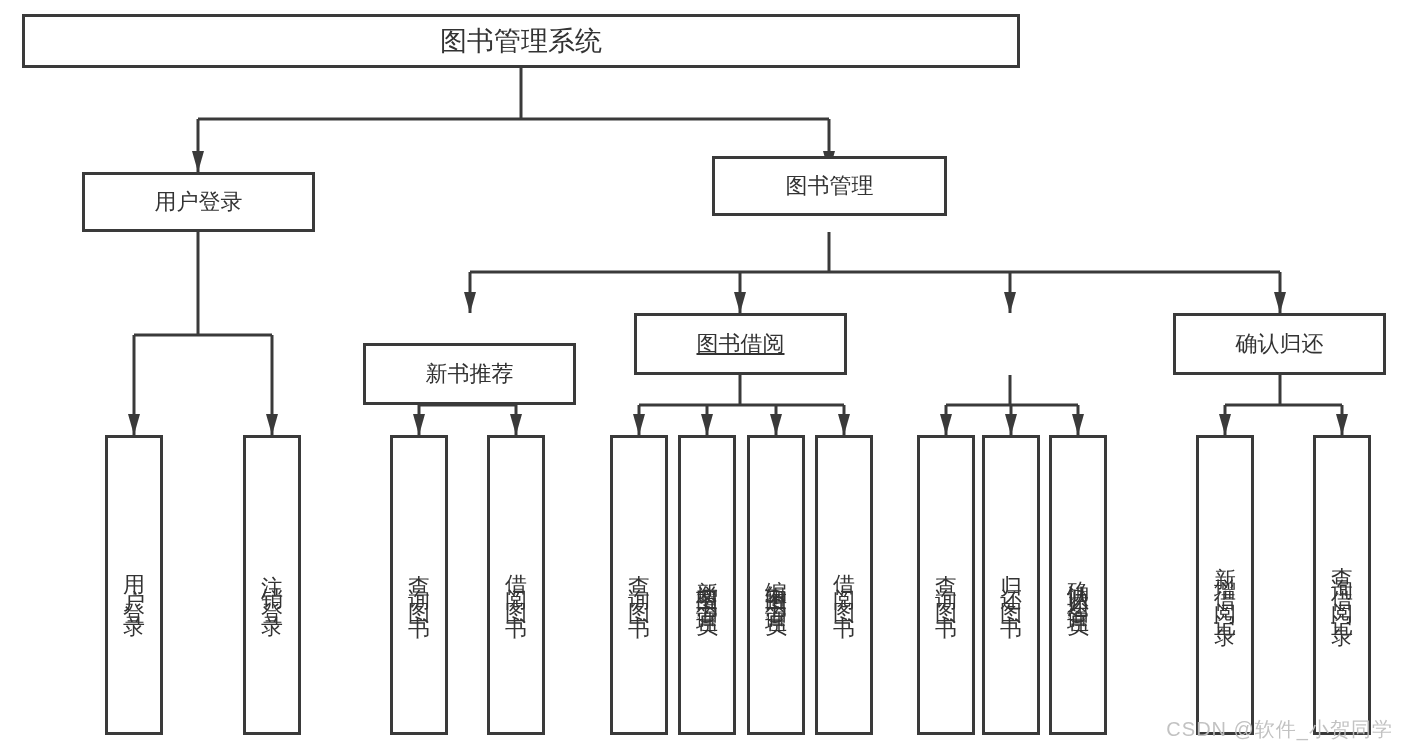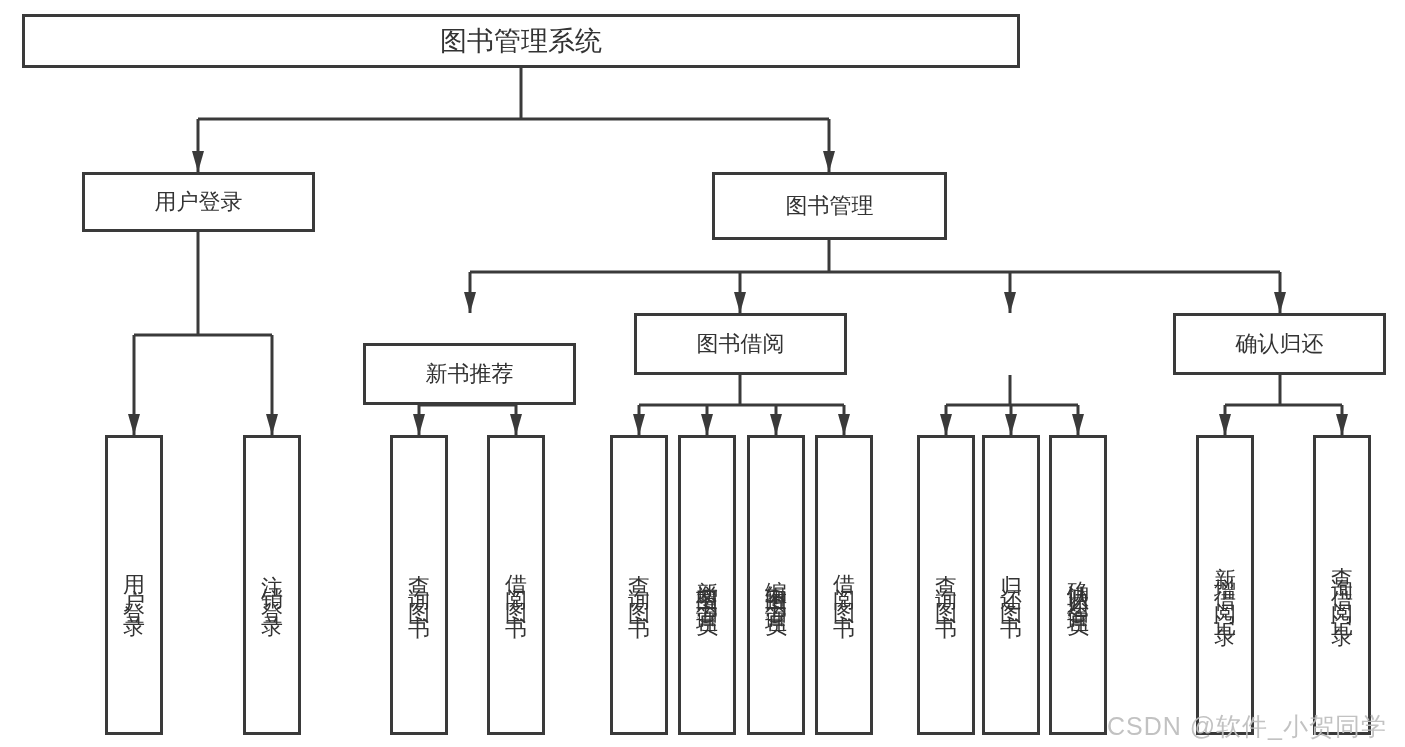--- a/index.html
+++ b/index.html
@@ -47,23 +47,23 @@
   .vbox span {
     writing-mode: vertical-rl;
     text-orientation: mixed;
     white-space: nowrap;
   }
   .ls-wide   { letter-spacing: 14px; }
   .ls-mid    { letter-spacing: 12px; }
   .ls-tight  { letter-spacing: 5px; }
   .watermark {
     position: absolute;
-    right: 18px;
+    right: 12px;
     bottom: 4px;
-    font-size: 25px;
+    font-size: 20px;
     color: var(--watermark);
     opacity: 0.95;
     letter-spacing: 1px;
   }
 </style>
 </head>
 <body>
 
 <div class="canvas">
 
@@ -111,24 +111,24 @@
 
     <path d="M1280 375 V405"></path>
     <path d="M1225 405 H1342"></path>
     <path d="M1225 405 V435" marker-end="url(#arrow)"></path>
     <path d="M1342 405 V435" marker-end="url(#arrow)"></path>
   </svg>
 
   <div class="box root-box" style="left:22px; top:14px; width:998px; height:54px;">图书管理系统</div>
 
   <div class="box h-box" style="left:82px; top:172px; width:233px; height:60px;">用户登录</div>
-  <div class="box h-box" style="left:712px; top:172px; width:235px; height:68px;">图书管理</div>
+  <div class="box h-box" style="left:712px; top:156px; width:235px; height:60px;">图书管理</div>
 
   <div class="box h-box" style="left:363px; top:313px; width:213px; height:62px;margin-top:30px;">新书推荐</div>
-  <div class="box h-box" style="left:634px; top:313px; width:213px; height:62px;">图书借阅</div>
+  <div class="box h-box" style="left:634px; top:313px; width:213px; height:62px;text-decoration:underline;">图书借阅</div>
   <div class="box h-box" style="left:1173px; top:313px; width:213px; height:62px;">确认归还</div>
 
   <div class="box vbox" style="left:105px; top:435px; width:58px; height:300px;">
     <span class="ls-wide">用户登录</span>
   </div>
   <div class="box vbox" style="left:243px; top:435px; width:58px; height:300px;">
     <span class="ls-wide">注销登录</span>
   </div>
 
   <div class="box vbox" style="left:390px; top:435px; width:58px; height:300px;">

